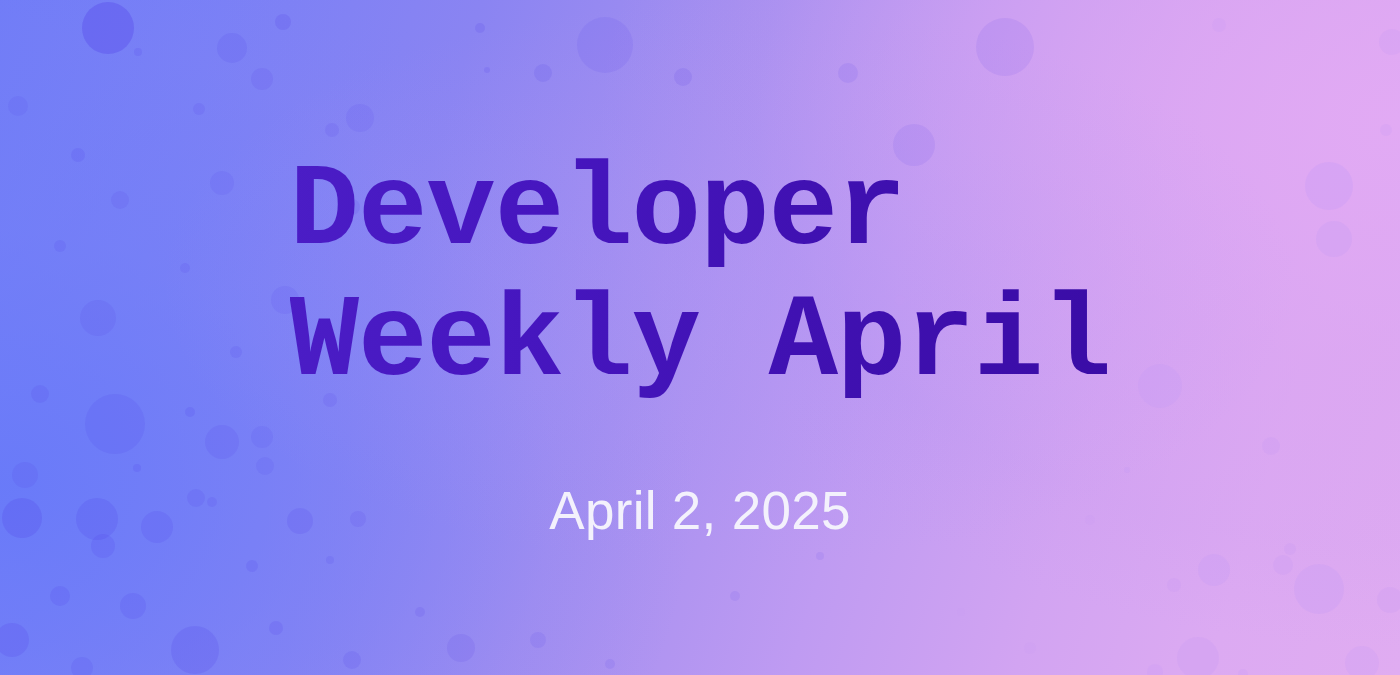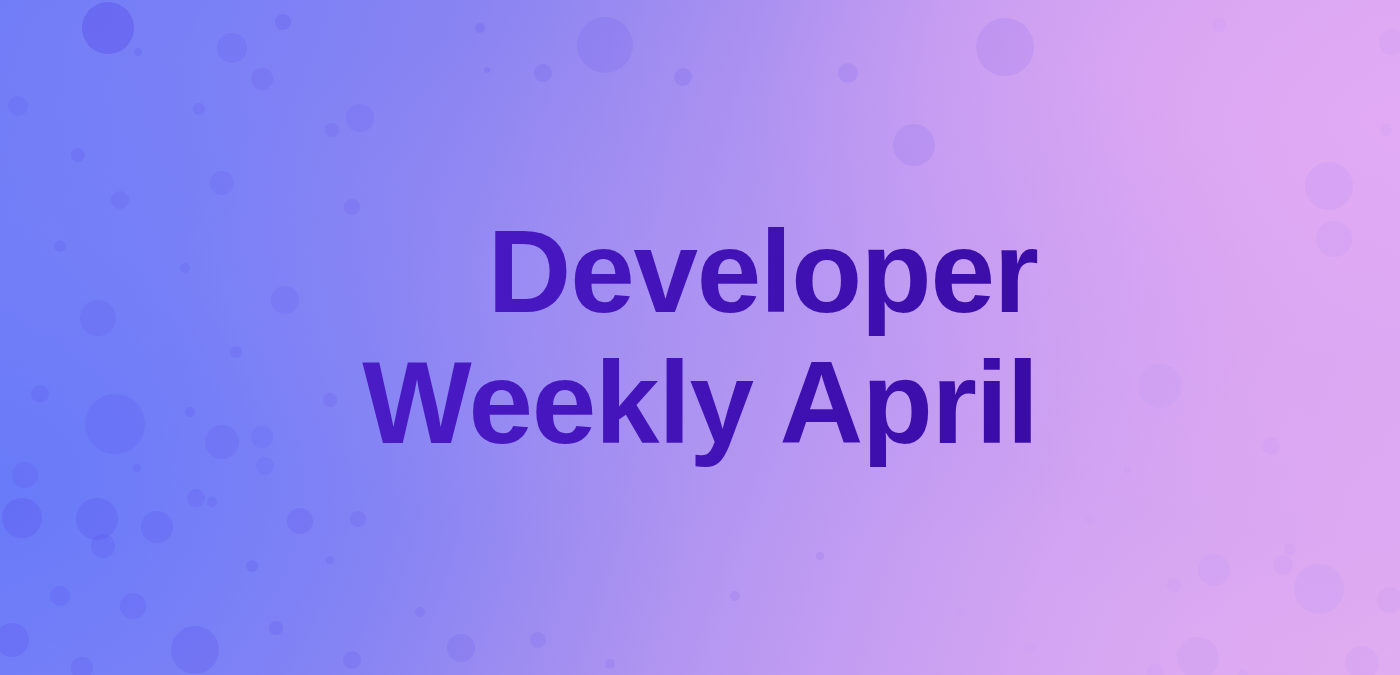--- a/index.html
+++ b/index.html
@@ -70,31 +70,32 @@
     position: absolute;
     inset: 0;
     display: flex;
     flex-direction: column;
     align-items: center;
     justify-content: center;
   }
 
   .title {
     margin: 11px;
-    text-align: right;
+    text-align: left;
     font-size: 116px;
     line-height: 131px;
     font-weight: 700;
     letter-spacing: -1.2px;
     color: #4311b8;
     background-image: linear-gradient(95deg, #4b1dc6 0%, #4616bf 30%, #4011b2 62%, #3a0ca6 100%);
     -webkit-background-clip: text;
     background-clip: text;
     -webkit-text-fill-color: transparent;
     white-space: nowrap;
+    font-family: Liberation Mono, monospace;
   }
   .title .line { display: block; }
 
   .subtitle {
     margin: 0;
     padding-top: 62px;
     text-align: center;
     font-size: 53px;
     line-height: 58px;
     font-weight: 400;
@@ -195,15 +196,16 @@
         <circle cx="820" cy="556" r="4" fill="#4f3ae8" fill-opacity="0.09"></circle>
         <circle cx="900" cy="300" r="5" fill="#c89cf5" fill-opacity="0.18"></circle>
       </svg>
   </div>
 
   <div class="content">
     <h1 class="title">
       <span class="line">Developer</span>
       <span class="line">Weekly April</span>
     </h1>
+    <p class="subtitle">April 2, 2025</p>
   </div>
 
 </div>
 
 </body></html>

